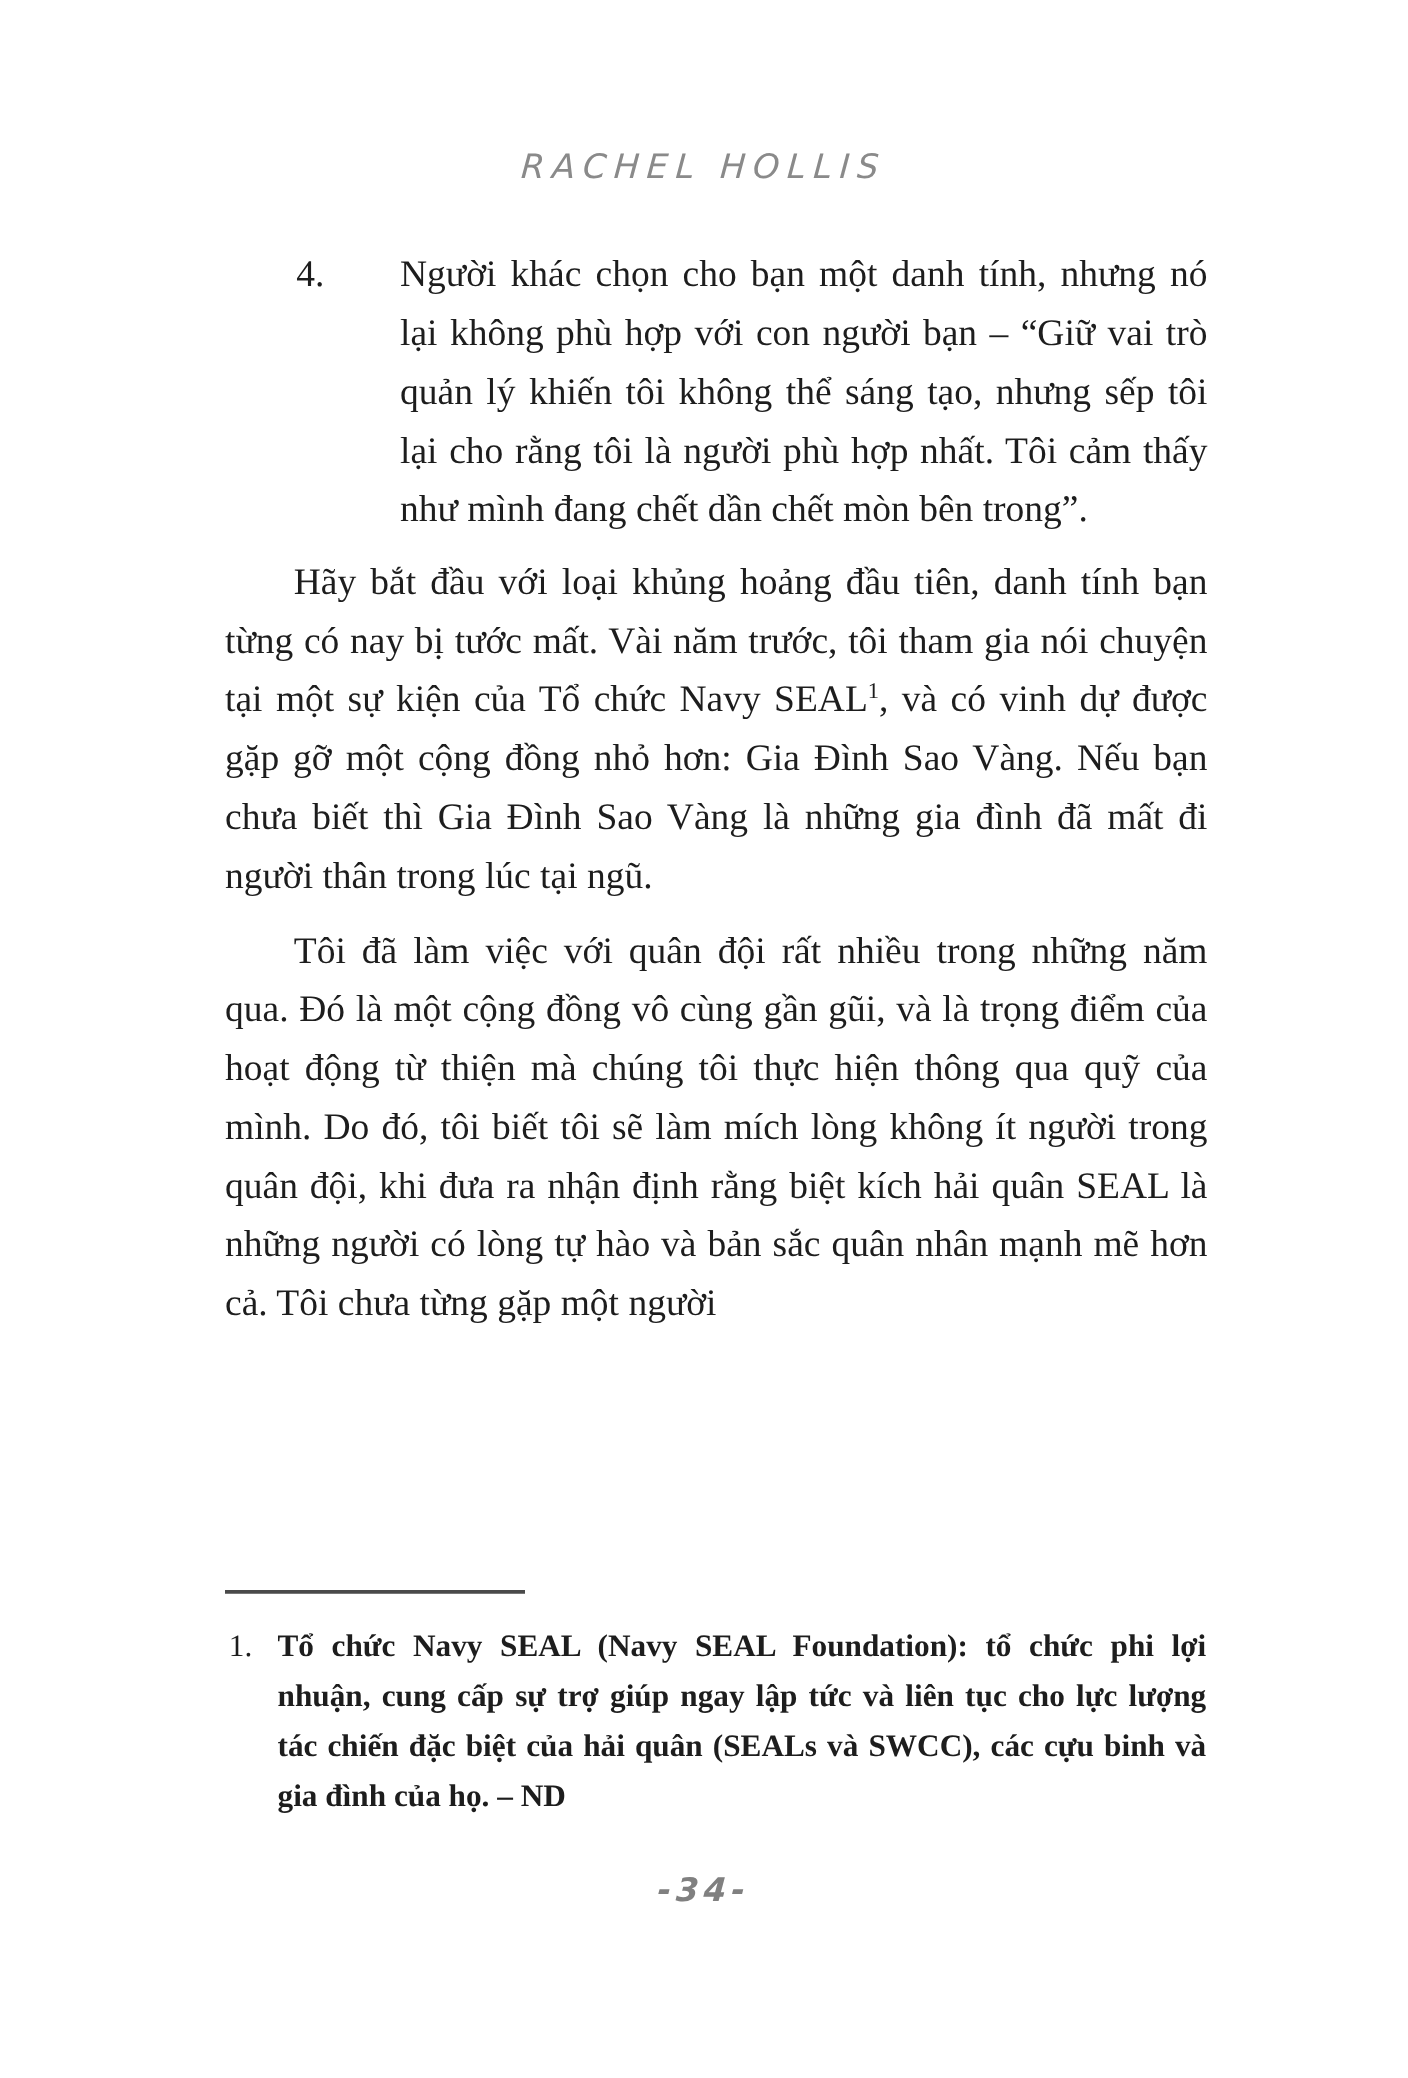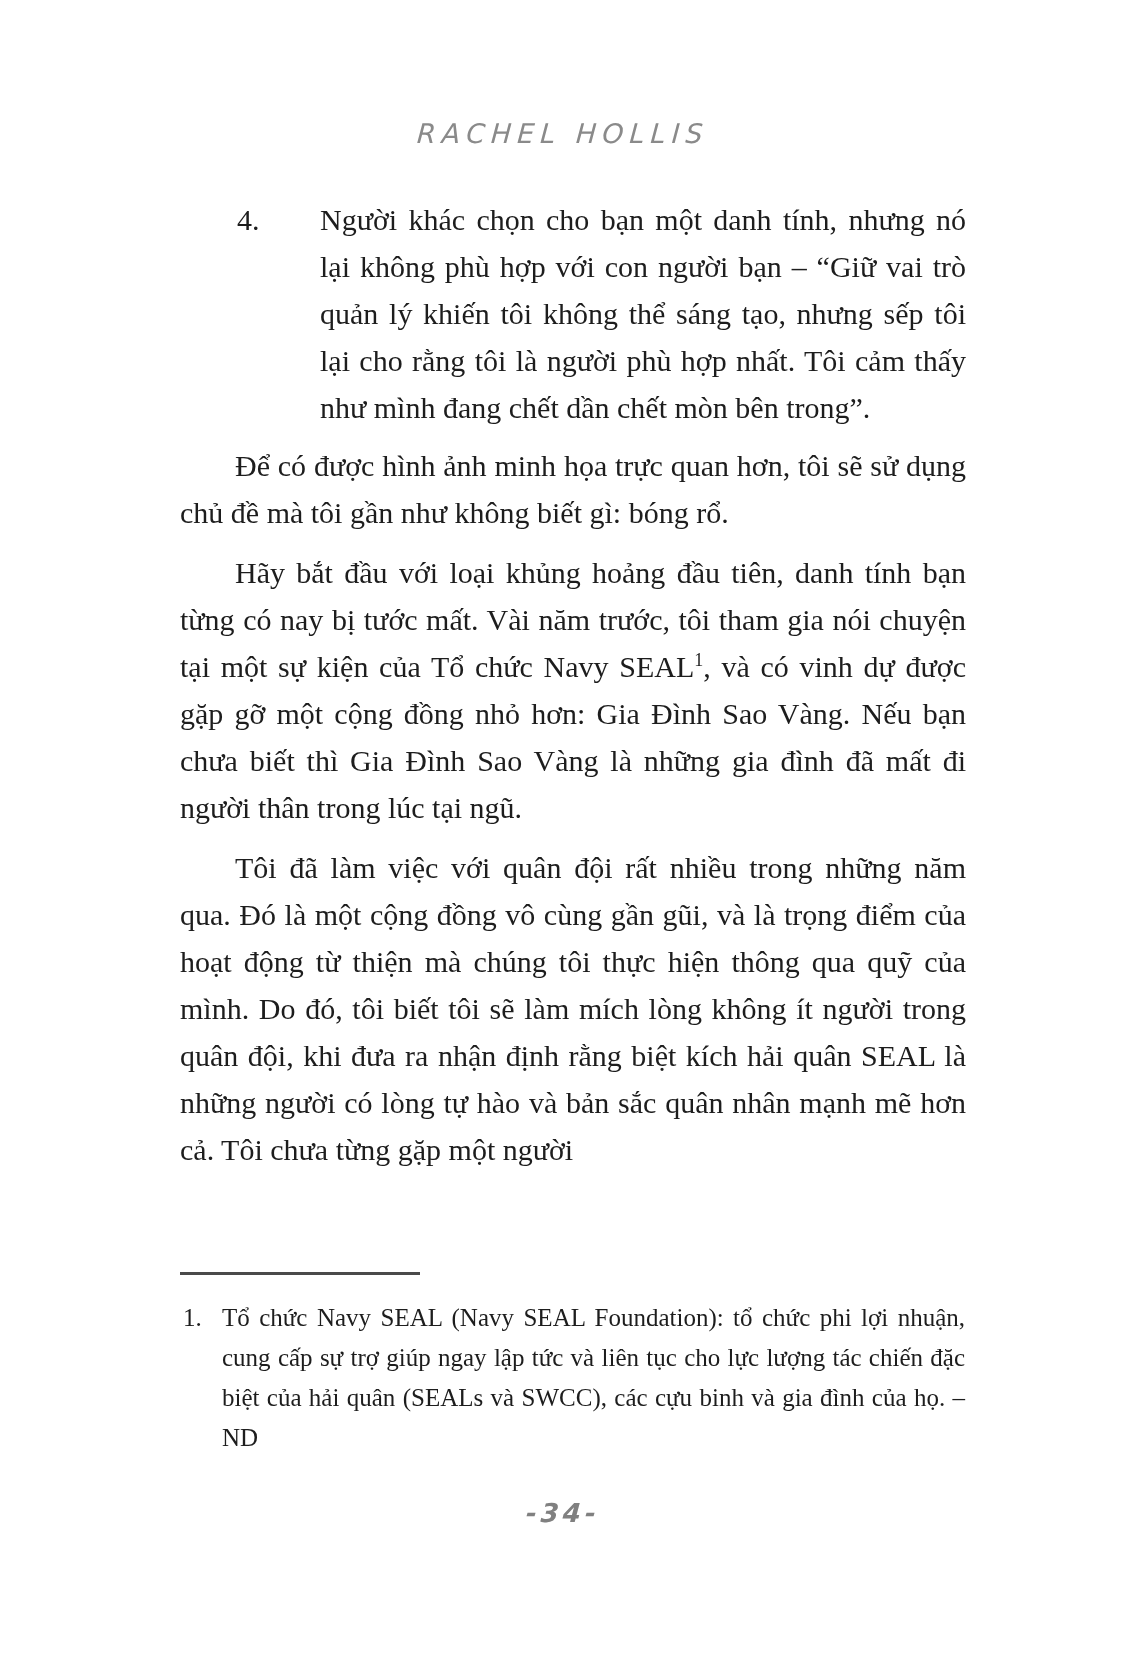--- a/index.html
+++ b/index.html
@@ -87,20 +87,21 @@
     display: flex;
     font-size: 25px;
     line-height: 40px;
   }
   .footnote .fn-num {
     flex: 0 0 39px;
   }
   .footnote .fn-text {
     flex: 1;
     text-align: justify;
+    font-weight: bold;
   }
 
   
   .folio {
     position: absolute;
     top: 1498px;
     left: 0;
     width: 100%;
     text-align: center;
     font-family: "DejaVu Sans", sans-serif;
@@ -119,21 +120,20 @@
 
   <div class="running-head">RACHEL HOLLIS</div>
 
   <div class="content">
 
     <div class="numbered-item">
       <span class="num">4.</span>
       <span class="item-text">Người khác chọn cho bạn một danh tính, nhưng nó lại không phù hợp với con người bạn – “Giữ vai trò quản lý khiến tôi không thể sáng tạo, nhưng sếp tôi lại cho rằng tôi là người phù hợp nhất. Tôi cảm thấy như mình đang chết dần chết mòn bên trong”.</span>
     </div>
 
-    <p class="para">Để có được hình ảnh minh họa trực quan hơn, tôi sẽ sử dụng chủ đề mà tôi gần như không biết gì: bóng rổ.</p>
 
     <p class="para"><span>Hãy bắt đầu với loại khủng hoảng đầu tiên, danh tính bạn từng có nay bị tước mất. Vài năm trước, tôi tham gia nói chuyện tại một sự kiện của Tổ chức Navy SEAL</span><sup class="fn-mark">1</sup><span>, và có vinh dự được gặp gỡ một cộng đồng nhỏ hơn: Gia Đình Sao Vàng. Nếu bạn chưa biết thì Gia Đình Sao Vàng là những gia đình đã mất đi người thân trong lúc tại ngũ.</span></p>
 
     <p class="para">Tôi đã làm việc với quân đội rất nhiều trong những năm qua. Đó là một cộng đồng vô cùng gần gũi, và là trọng điểm của hoạt động từ thiện mà chúng tôi thực hiện thông qua quỹ của mình. Do đó, tôi biết tôi sẽ làm mích lòng không ít người trong quân đội, khi đưa ra nhận định rằng biệt kích hải quân SEAL là những người có lòng tự hào và bản sắc quân nhân mạnh mẽ hơn cả. Tôi chưa từng gặp một người</p>
 
   </div>
 
   <div class="footnote-divider"></div>
 
   <div class="footnote">

